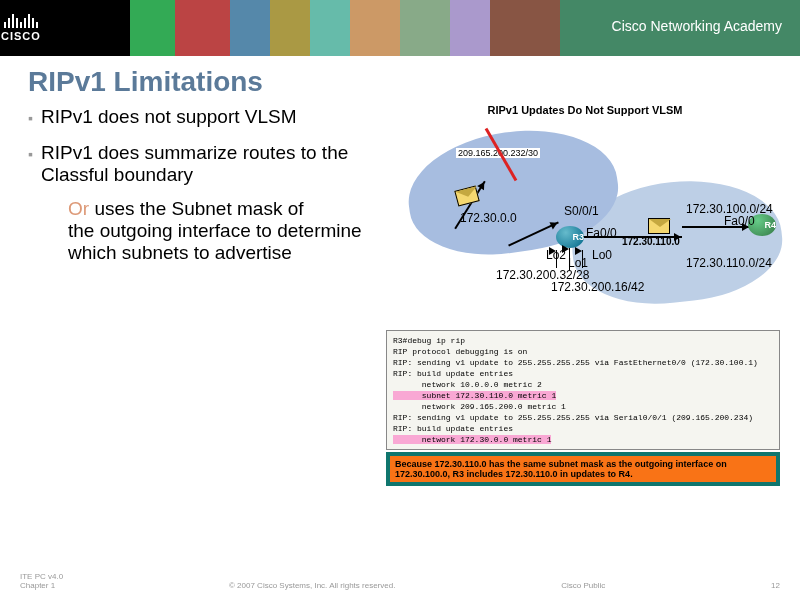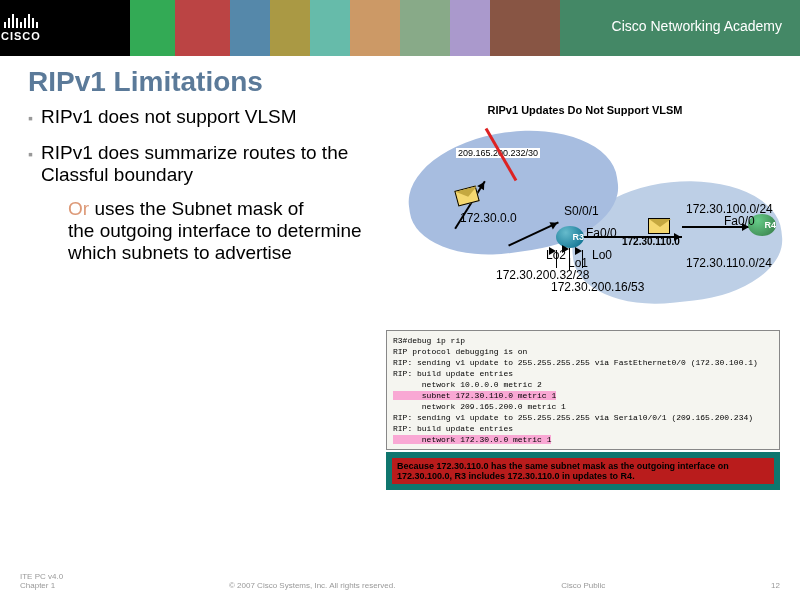--- a/index.html
+++ b/index.html
@@ -30,21 +30,21 @@
   .arrow-line::after { content: ''; position: absolute; right: -3px; top: -3px; border: 4px solid transparent; border-left: 7px solid #000; }
   .envelope { position: absolute; left: 70px; top: 70px; width: 22px; height: 16px; background: #f5d870; border: 1px solid #000; transform: rotate(-15deg); }
   .envelope::before { content: ''; position: absolute; left: 0; top: 0; border-left: 11px solid transparent; border-right: 11px solid transparent; border-top: 8px solid #c5a840; }
   .envelope2 { left: 262px; top: 100px; transform: rotate(0); }
   .router { position: absolute; width: 28px; height: 22px; border-radius: 50%; display: flex; align-items: center; justify-content: flex-end; color: #fff; font-size: 9px; font-weight: bold; }
   .r3 { background: radial-gradient(circle at 35% 30%, #6bc, #068); left: 170px; top: 108px; }
   .r4 { background: radial-gradient(circle at 35% 30%, #6c8, #374); left: 362px; top: 96px; }
   .iface { position: absolute; font-size: 12px; color: #000; }
   .console { width: 394px; margin: 4px 0 0 6px; border: 1px solid #888; background: #f5f5f0; font-family: "Courier New", monospace; font-size: 8px; line-height: 11px; padding: 4px 6px; white-space: pre; }
   .hl { background: #f9a8d4; }
-  .note-box { width: 394px; margin: 2px 0 0 6px; background: #b91c1c; border: 6px solid #0f766e; font-size: 9px; padding: 3px 5px; }
+  .note-box { width: 394px; margin: 2px 0 0 6px; background: #f97316; border: 4px solid #0f766e; font-size: 9px; padding: 3px 5px; }
   .footer { display: flex; justify-content: space-between; align-items: flex-end; padding: 6px 20px 10px; font-size: 8px; color: #999; position: absolute; bottom: 0; width: 800px; margin-top: 44px; }
 </style>
 </head>
 <body>
 
 <div class="header">
   <div class="cisco-logo">
     <div class="logo-bars">
       <div class="bar" style="height:6px"></div>
         <div class="bar" style="height:10px"></div>
@@ -101,21 +101,21 @@
         </div>
       <div class="iface" style="left:178px;top:86px">S0/0/1</div>
       <div class="iface" style="left:200px;top:108px">Fa0/0</div>
       <div class="iface" style="left:338px;top:96px">Fa0/0</div>
       <div class="iface" style="left:300px;top:84px">172.30.100.0/24</div>
       <div class="iface" style="left:300px;top:138px">172.30.110.0/24</div>
       <div class="iface" style="left:160px;top:130px">Lo2</div>
       <div class="iface" style="left:182px;top:138px">Lo1</div>
       <div class="iface" style="left:206px;top:130px">Lo0</div>
       <div class="iface" style="left:110px;top:150px">172.30.200.32/28</div>
-      <div class="iface" style="left:165px;top:162px">172.30.200.16/53</div>
+      <div class="iface" style="left:165px;top:162px">172.30.200.16/42</div>
       <div class="arrow-line" style="left:170px;top:132px;width:1px;height:18px"></div>
       <div class="arrow-line" style="left:183px;top:130px;width:1px;height:22px"></div>
       <div class="arrow-line" style="left:196px;top:132px;width:1px;height:18px"></div>
     </div>
     <div class="console"><span>R3#debug ip rip</span>
 <span>RIP protocol debugging is on</span>
 <span>RIP: sending v1 update to 255.255.255.255 via FastEthernet0/0 (172.30.100.1)</span>
 <span>RIP: build update entries</span>
 <span>      network 10.0.0.0 metric 2</span>
 <span class="hl">      subnet 172.30.110.0 metric 1</span>

